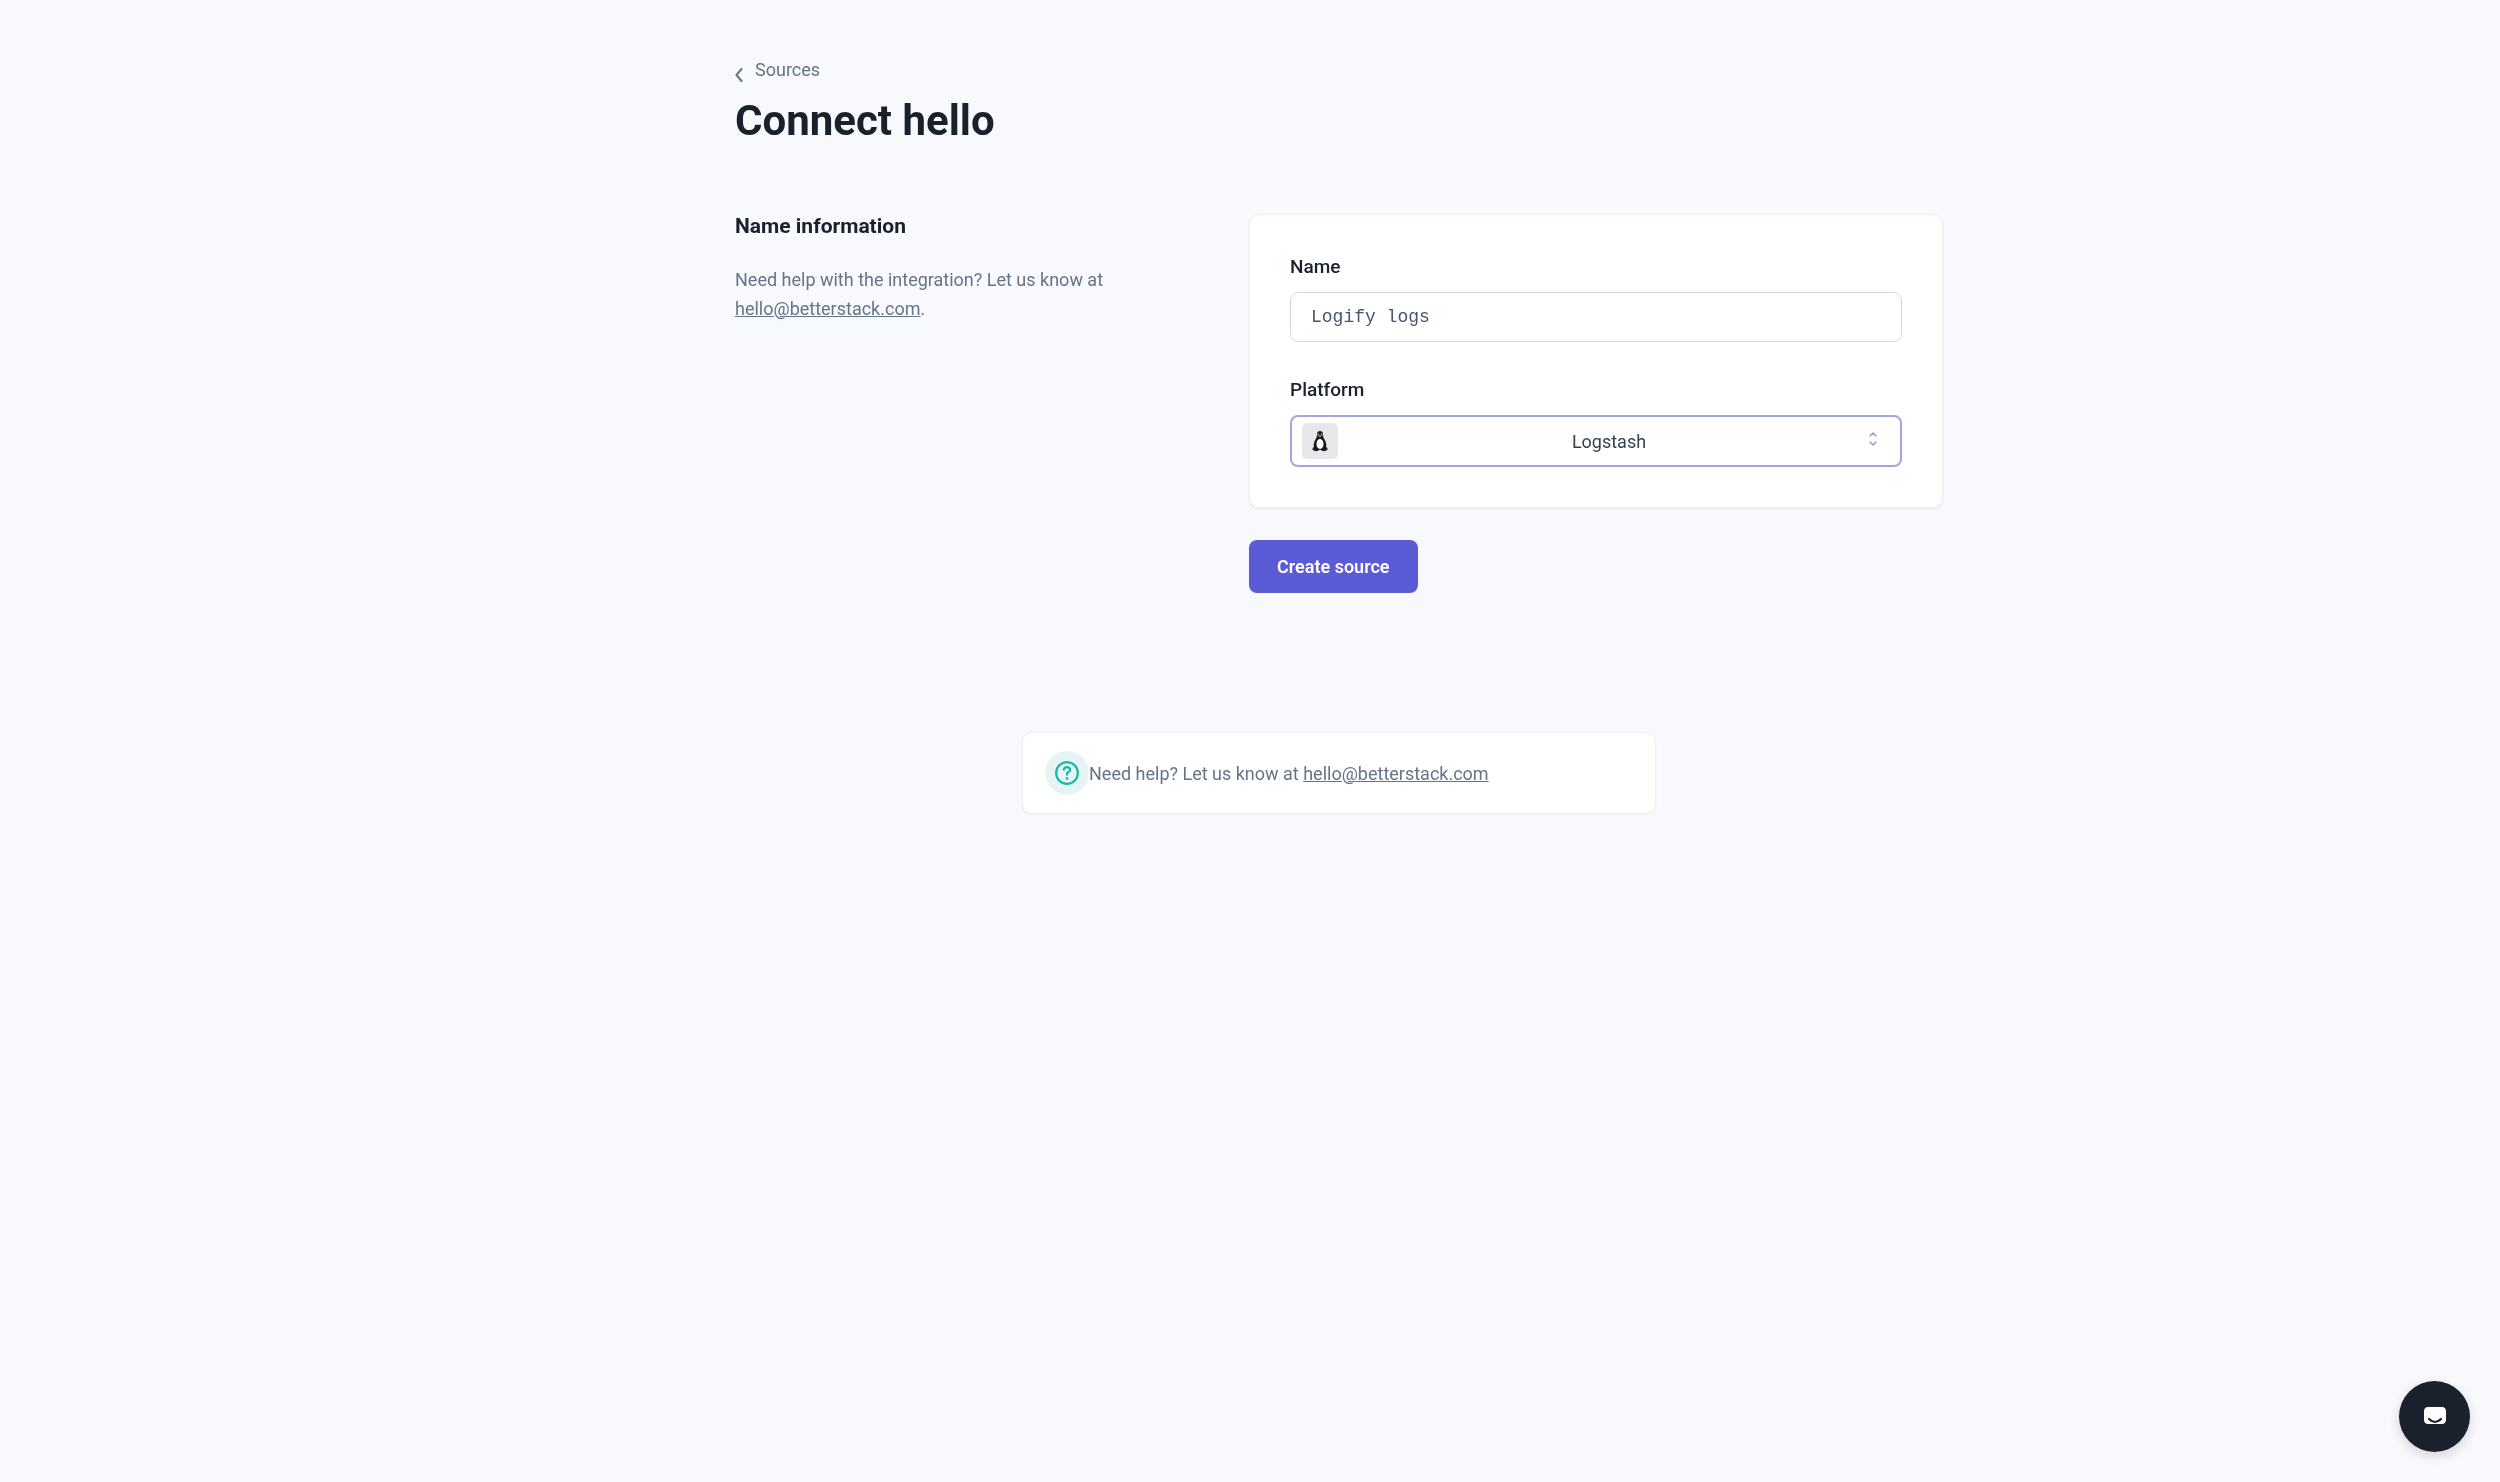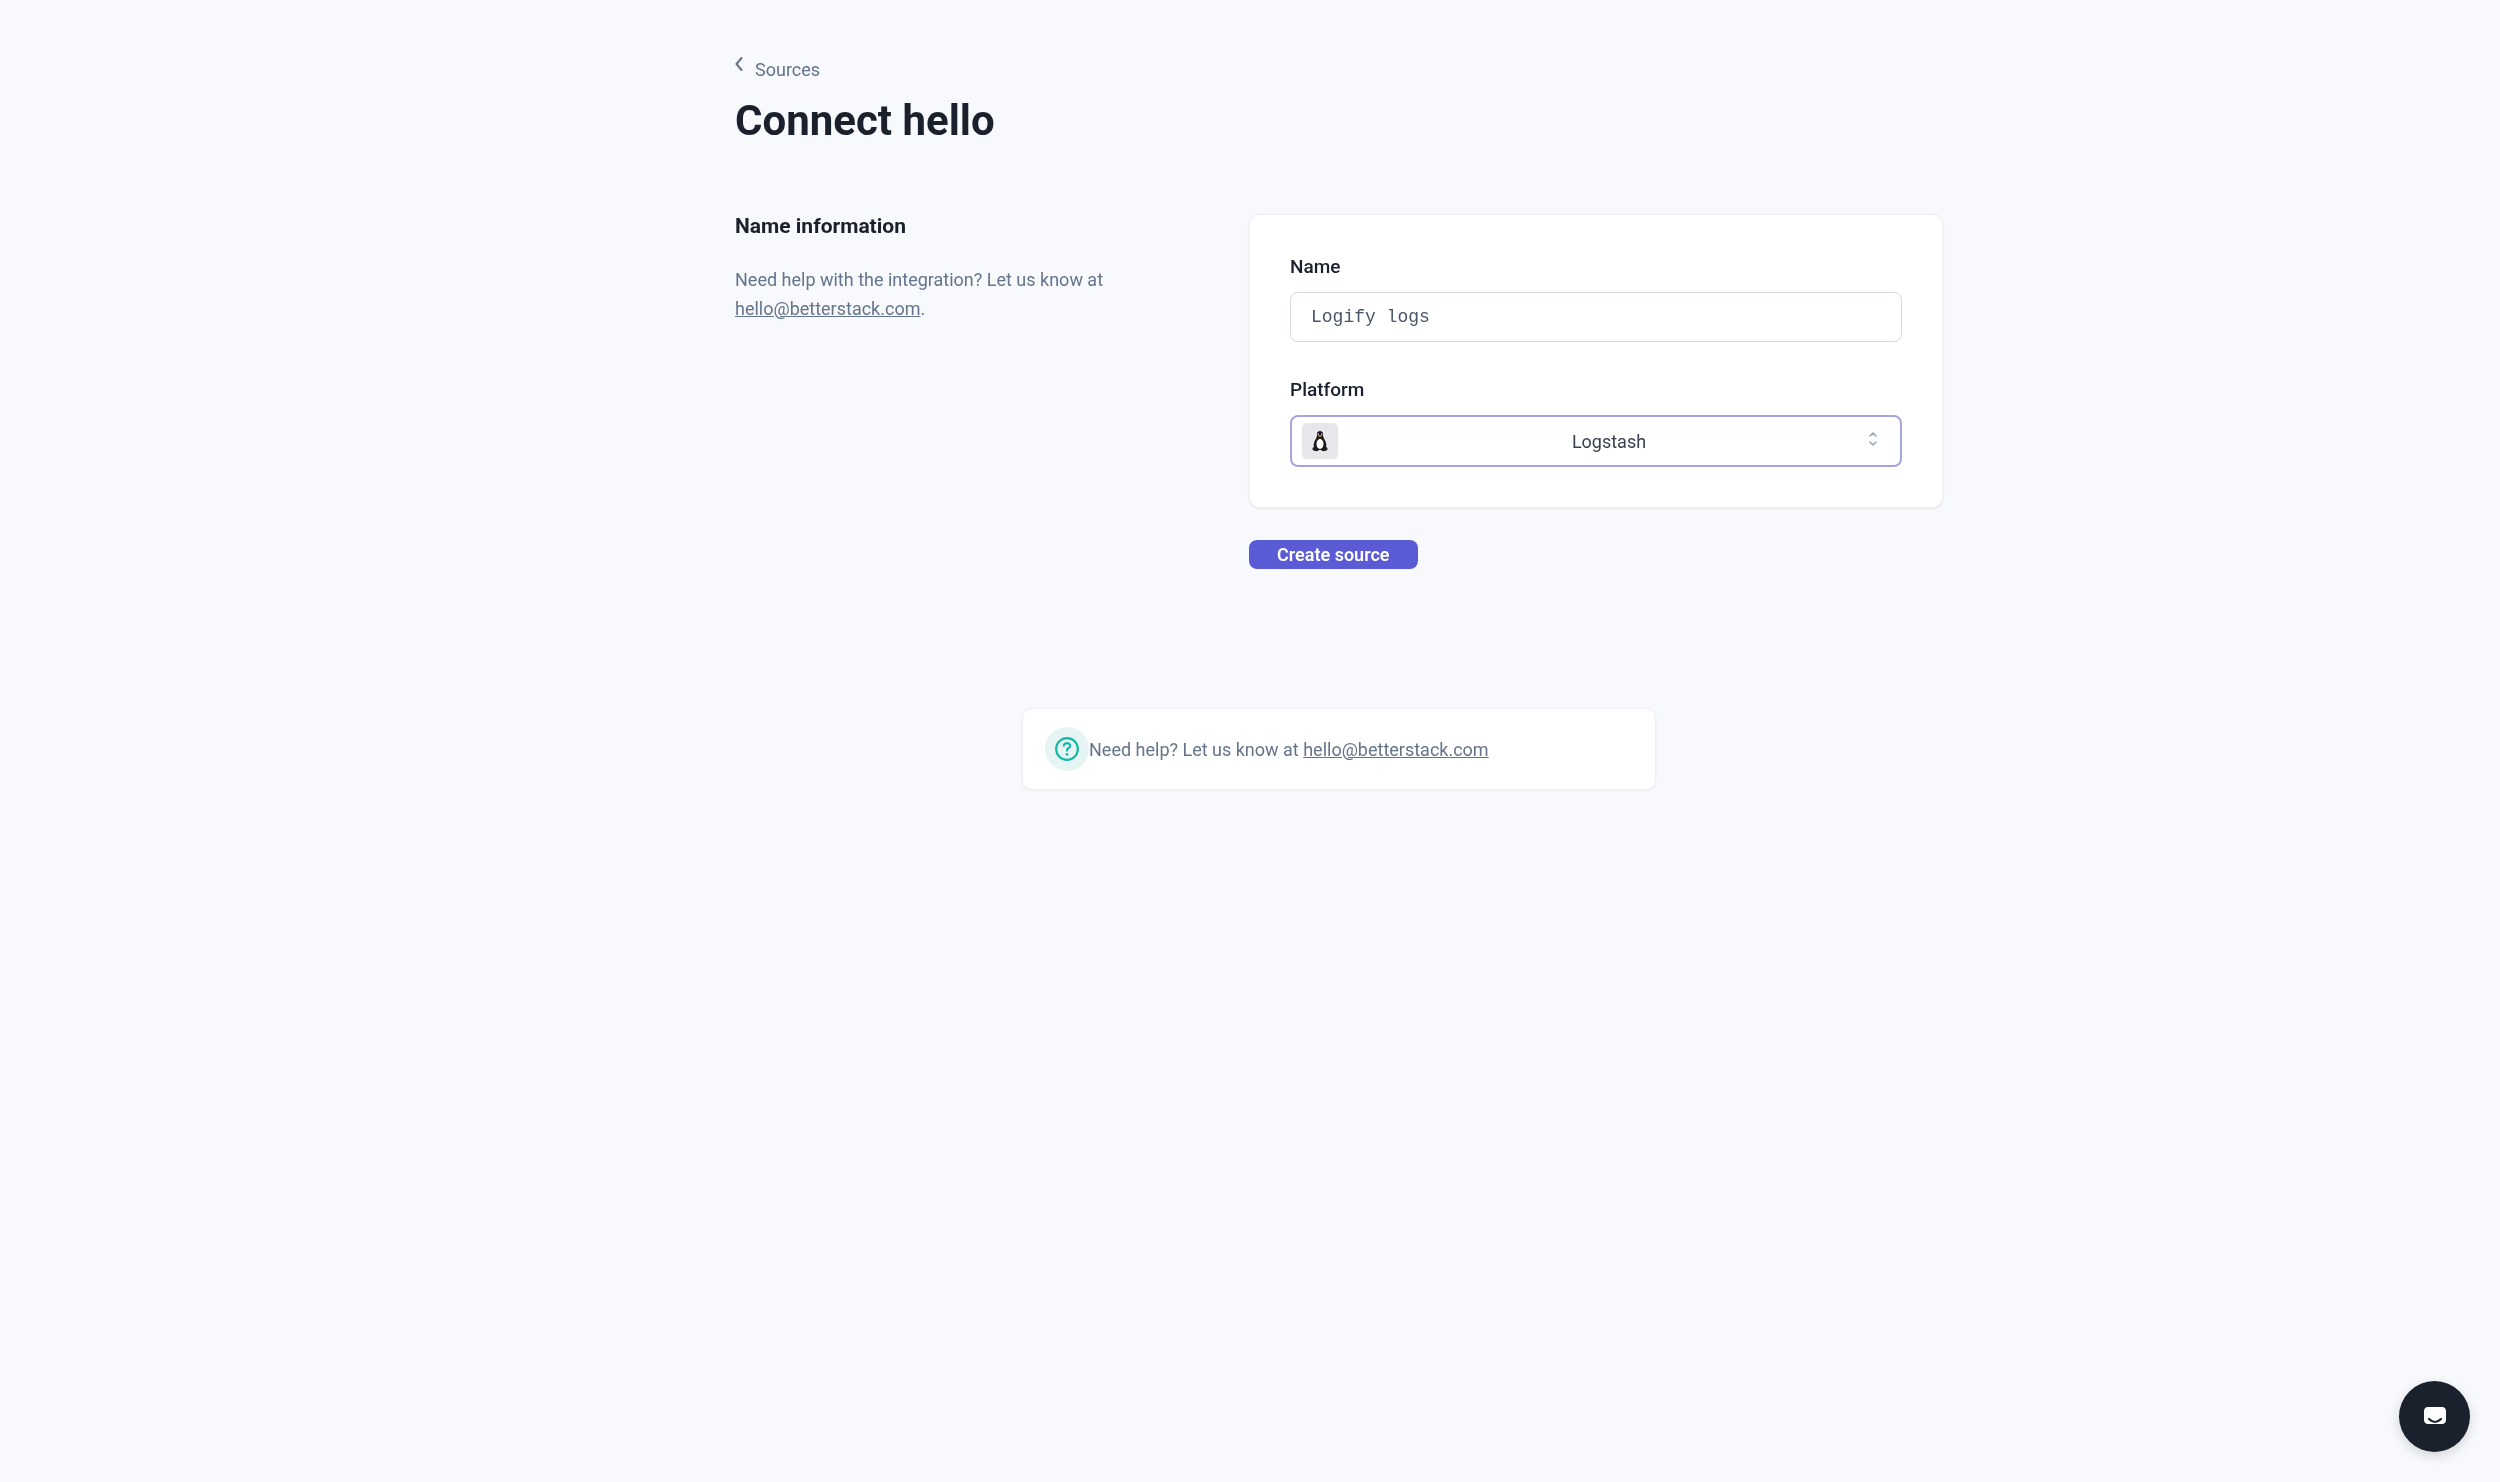--- a/index.html
+++ b/index.html
@@ -15,21 +15,21 @@
       min-height: 100vh;
       position: relative;
     }
     .container {
       max-width: 1386px;
       margin: 0 auto;
       padding-left: 178px;
     }
     .breadcrumb {
       display: flex;
-      align-items: flex-start;
+      align-items: flex-end;
       gap: 10px;
       color: #64748b;
       font-size: 18px;
       margin-bottom: 16px;
       cursor: pointer;
       width: fit-content;
     }
     .breadcrumb-icon {
       width: 10px;
       height: 10px;
@@ -131,21 +131,21 @@
       width: 18px;
       color: #94a3b8;
       flex-shrink: 0;
       margin-right: 6px;
     }
     .submit-button {
       margin-top: 32px;
       background: #5b5bd6;
       color: #fff;
       border: none;
-      padding: 4px 28px;
+      padding: 16px 28px;
       font-size: 18px;
       font-weight: 600;
       border-radius: 8px;
       cursor: pointer;
       font-family: inherit;
     }
     .help-banner {
       max-width: 634px;
       margin: 139px auto 0;
       background: #fff;

